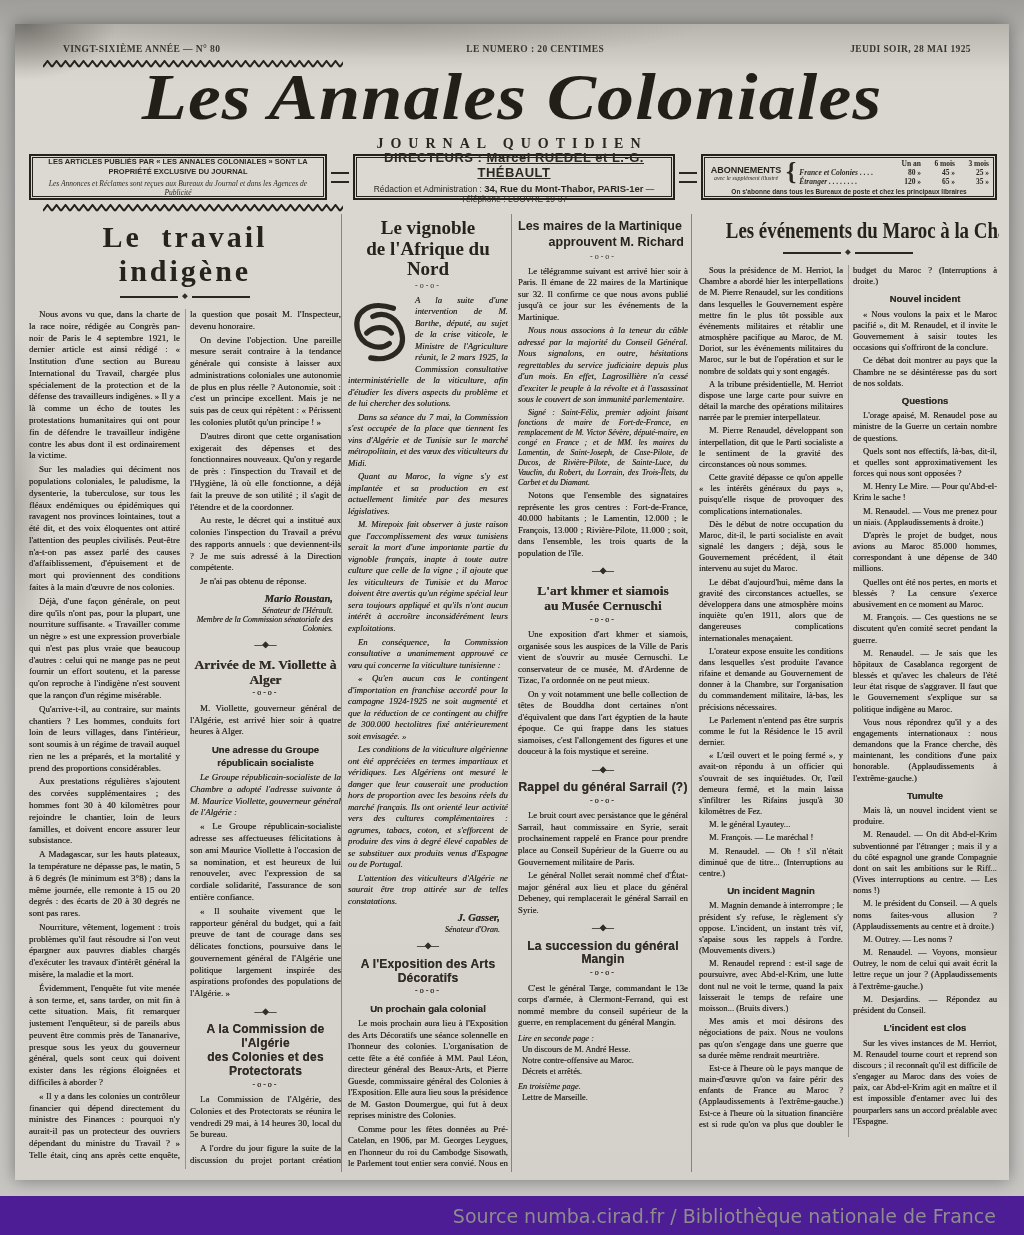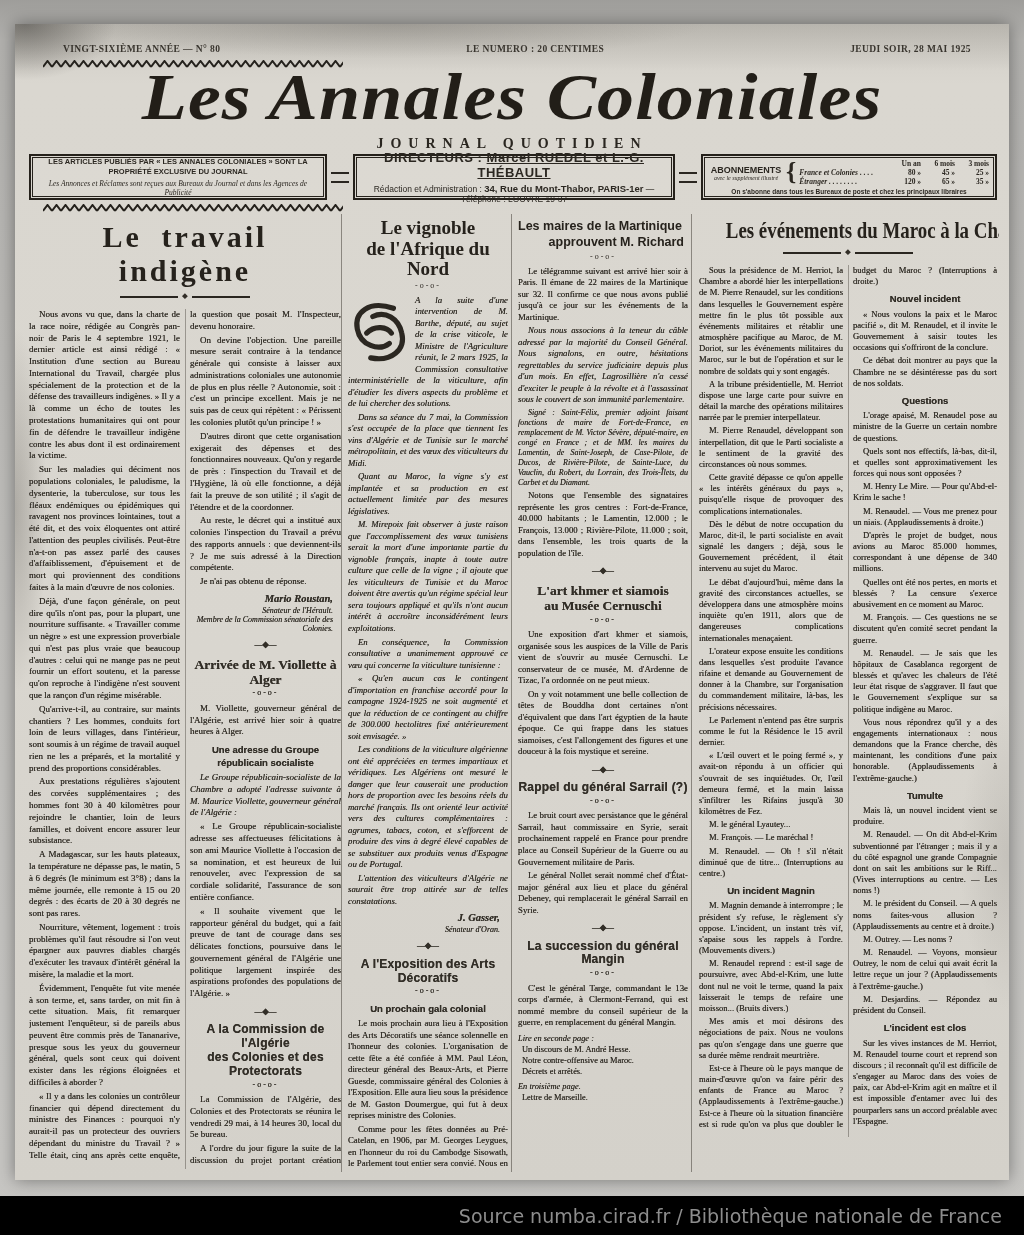--- a/index.html
+++ b/index.html
@@ -89,22 +89,22 @@
   .s-head2{font-weight:bold;text-align:center;text-indent:0;font-size:12px;line-height:1.15;
            margin:6px 0 0;font-family:"Liberation Sans",sans-serif;letter-spacing:.2px;}
   .s-head2 + .s-head2, .s-head + .s-head{margin-top:0;}
   .s-oo{text-align:center;text-indent:0;font-size:8px;letter-spacing:2px;margin:1px 0 4px;}
   .s-sep{text-align:center;text-indent:0;font-size:8px;margin:7px 0 2px;font-weight:bold;}
   .s-sig{text-align:right;font-weight:bold;font-style:italic;font-size:10.5px;text-indent:0;margin:4px 8px 0 0;}
   .s-sigsub{text-align:right;font-style:italic;font-size:8px;text-indent:0;margin:0 8px 0 0;line-height:1.15;}
   .s-li{text-indent:4px;font-size:8.4px;margin:0;text-align:left;}
   .s-lih{text-indent:0;font-size:8.4px;margin:4px 0 0;text-align:left;font-style:italic;}
   .monogram{float:left;width:62px;height:68px;margin:2px 5px 2px 0;}
-  .footerbar{position:absolute;left:0;right:0;bottom:0;height:39px;background:#000000;
-             display:flex;align-items:center;justify-content:flex-end;padding-right:22px;
+  .footerbar{position:absolute;left:0;right:0;bottom:0;height:39px;background:#4c1d95;
+             display:flex;align-items:center;justify-content:flex-end;padding-right:28px;
              font:19px "DejaVu Sans",sans-serif;color:#8d8d8d;}
 </style>
 </head>
 <body>
 
 <div class="paper">
 
   <div class="topbar">
     <span>VINGT-SIXIÈME ANNÉE — N° 80</span>
     <span>LE NUMERO : 20 CENTIMES</span>

